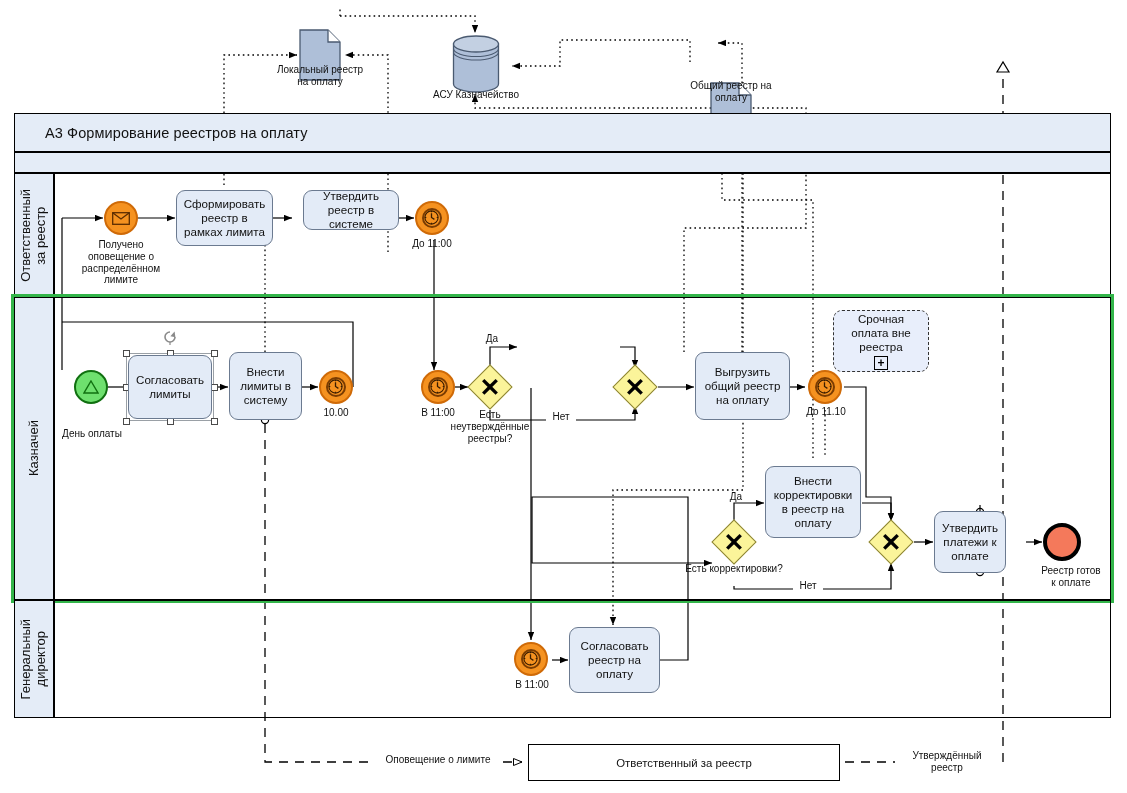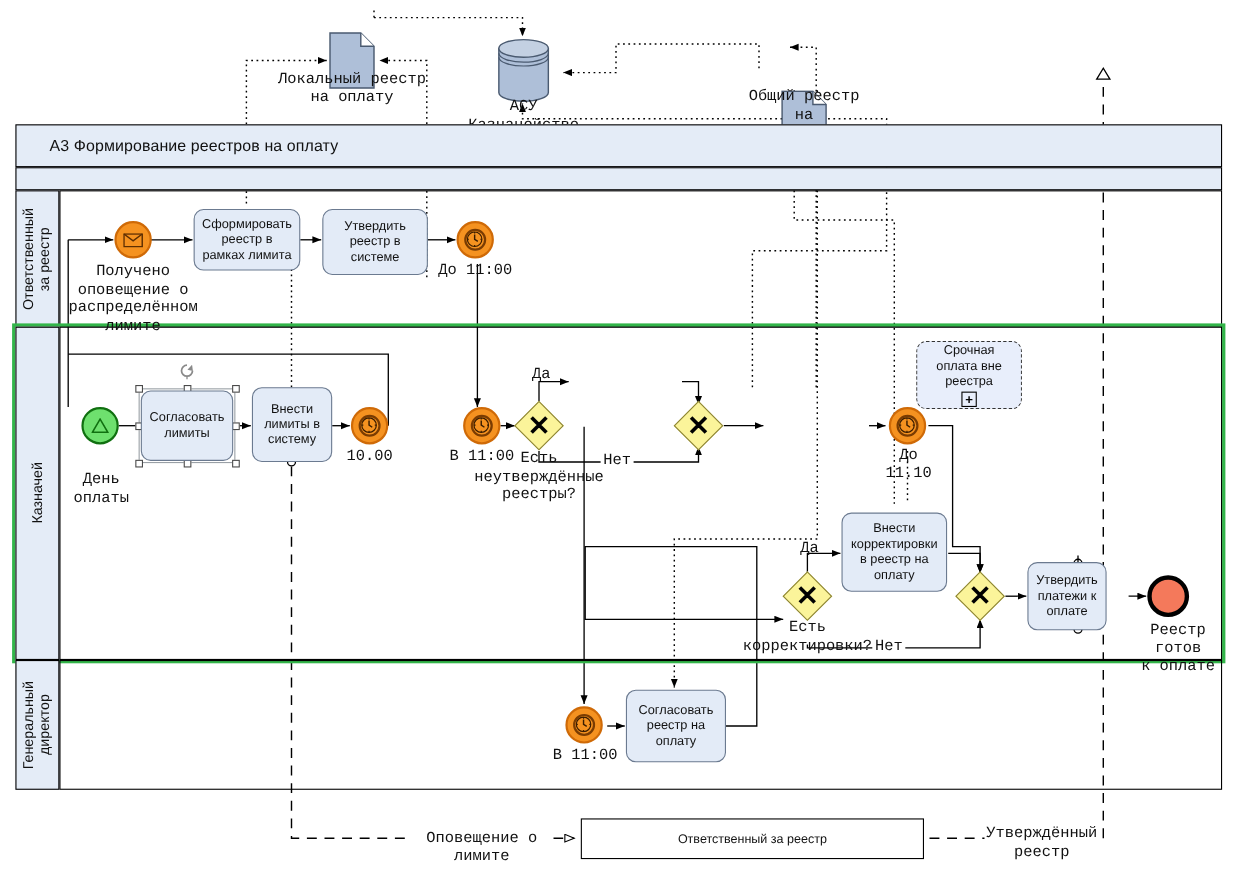--- a/index.html
+++ b/index.html
@@ -43,22 +43,22 @@
 
   
   .gw{background:#fbf49a;border:1.4px solid #8a8233;box-sizing:border-box;
       transform:rotate(45deg);display:flex;align-items:center;justify-content:center;}
   .gw-x{transform:rotate(-45deg);font-size:25px;font-weight:800;color:#000;line-height:1;
       font-family:"Liberation Sans",sans-serif;}
 
   
   .doc{position:relative;}
   .db-label,.doc-label,.ev-label,.gw-label,.flow-label{
-      position:absolute;font-size:14px;color:#111;text-align:center;line-height:1.18;
-      white-space:pre-line;font-family:Liberation Mono, monospace;}
+      position:absolute;font-size:10px;color:#111;text-align:center;line-height:1.18;
+      white-space:pre-line;}
   .box-plain{border:1.4px solid #000;box-sizing:border-box;background:#fff;
       display:flex;align-items:center;justify-content:center;font-size:11.4px;color:#111;}
 
   
   svg.ovl{position:absolute;left:0;top:0;width:1127px;height:793px;pointer-events:none;}
 </style>
 </head>
 <body>
 
 <div id="canvas">
@@ -213,21 +213,21 @@
   </div>
   <div class="abs task" style="left:176px;top:190px;width:97px;height:56px;">Сформировать
 реестр в рамках
 лимита</div>
 
   <div class="abs ev-label" style="left:60px;top:239px;width:122px;">Получено
 оповещение о
 распределённом
 лимите</div>
 
-  <div class="abs task" style="left:293px;top:190px;width:96px;height:60px;">Утвердить
+  <div class="abs task" style="left:303px;top:190px;width:96px;height:40px;">Утвердить
 реестр в
 системе</div>
 
   <div class="abs ev ev-timer" style="left:415px;top:201px;width:34px;height:34px;">
     <div class="ev-timer-inner">
       <svg width="15" height="15" viewBox="0 0 15 15">
         <circle cx="7.5" cy="7.5" r="6.6" fill="none" stroke="#3a1d01" stroke-width="1.1"></circle>
         <path d="M7.5,3.2 L7.5,7.5 L10.4,9.4" fill="none" stroke="#3a1d01" stroke-width="1.3"></path>
         <path d="M7.5,0.9 L7.5,2.3 M7.5,12.7 L7.5,14.1 M0.9,7.5 L2.3,7.5 M12.7,7.5 L14.1,7.5" stroke="#3a1d01" stroke-width="1.1"></path>
       </svg>
@@ -298,20 +298,23 @@
   </div>
   <div class="abs gw-label" style="left:428px;top:409px;width:124px;">Есть
 неутверждённые
 реестры?</div>
 
 
   <div class="abs gw" style="left:619px;top:371px;width:32px;height:32px;">
     <span class="gw-x">✕</span>
   </div>
 
+  <div class="abs task" style="left:695px;top:352px;width:95px;height:68px;">Выгрузить
+общий реестр на
+оплату</div>
 
   <div class="abs ev ev-timer" style="left:808px;top:370px;width:34px;height:34px;">
     <div class="ev-timer-inner">
       <svg width="15" height="15" viewBox="0 0 15 15">
         <circle cx="7.5" cy="7.5" r="6.6" fill="none" stroke="#3a1d01" stroke-width="1.1"></circle>
         <path d="M7.5,3.2 L7.5,7.5 L10.4,9.4" fill="none" stroke="#3a1d01" stroke-width="1.3"></path>
         <path d="M7.5,0.9 L7.5,2.3 M7.5,12.7 L7.5,14.1 M0.9,7.5 L2.3,7.5 M12.7,7.5 L14.1,7.5" stroke="#3a1d01" stroke-width="1.1"></path>
       </svg>
     </div>
   </div>

